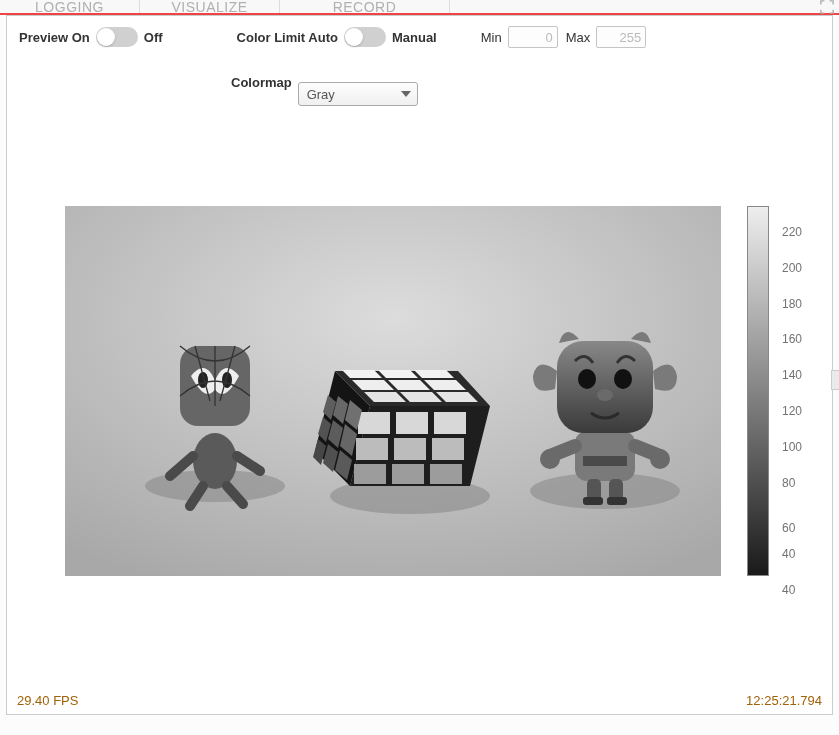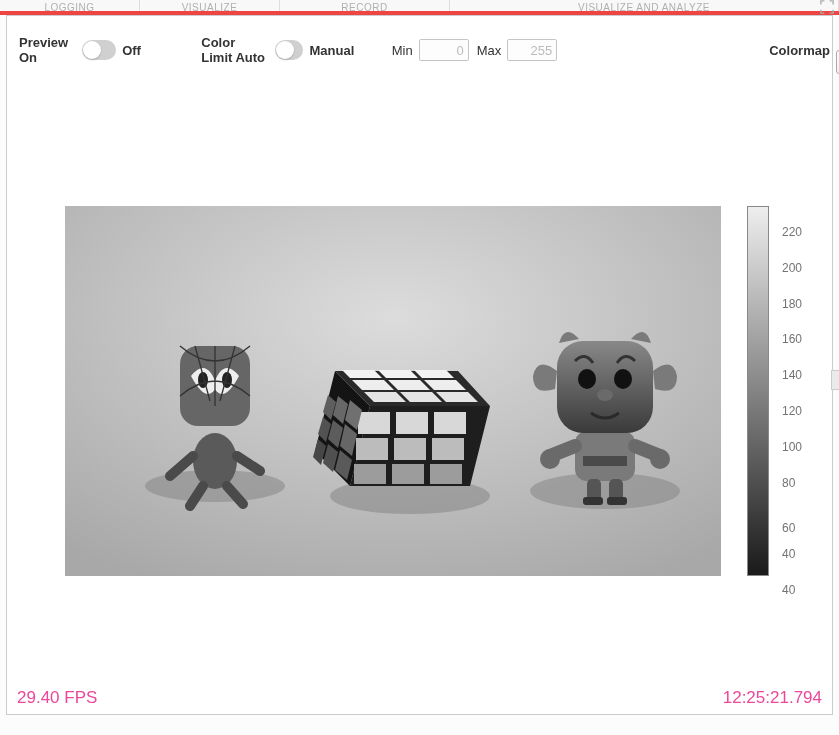--- a/index.html
+++ b/index.html
@@ -14,24 +14,24 @@
   }
   .outer {
     background: #fcfcfc;
     width: 839px;
     height: 735px;
     position: relative;
   }
   .tabbar {
     height: 15px;
     display: flex;
-    font-size: 10px;
+    font-size: 14px;
     color: #b0b0b0;
     letter-spacing: 0.5px;
-    border-bottom: 4px solid #ef4444;
+    border-bottom: 2px solid #ef4444;
     background: #f8f8f8;
   }
   .tabbar .tab {
     padding: 0 6px;
     height: 100%;
     line-height: 15px;
     border-right: 1px solid #ddd;
     overflow: hidden;
     white-space: nowrap;
   }
@@ -53,20 +53,22 @@
     top: 15px;
     left: 6px;
     right: 6px;
     bottom: 20px;
     border: 1px solid #ccc;
     background: #fff;
   }
   .controls {
     padding: 10px 12px 6px 12px;
     display: flex;
+    flex-direction: column;
+    gap: 10px;
   }
   .control-row {
     display: flex;
     align-items: center;
     gap: 8px;
   }
   .group {
     display: flex;
     align-items: center;
     gap: 6px;
@@ -170,22 +172,22 @@
     left: 8px;
     transform: translateY(-50%);
   }
   .status {
     position: absolute;
     bottom: 6px;
     left: 10px;
     right: 10px;
     display: flex;
     justify-content: space-between;
-    font-size: 17px;
-    color: #ec4899;
+    font-size: 13px;
+    color: #a16207;
     margin-top: 8px;
   }
   .right-edge {
     position: absolute;
     right: 0;
     top: 370px;
     width: 8px;
     height: 20px;
     background: #eaeaea;
     border: 1px solid #ccc;
@@ -196,21 +198,20 @@
 </style>
 </head>
 <body>
 
 <div class="outer">
 
   <div class="tabbar">
     <div class="tab">LOGGING</div>
     <div class="tab">VISUALIZE</div>
     <div class="tab">RECORD</div>
-    <div class="tab">VISUALIZE AND ANALYZE</div>
   </div>
 
   <span class="expand-icon">
     <svg viewBox="0 0 16 16" width="16" height="14">
         <g stroke="#aaa" stroke-width="1.5" fill="none">
       <path d="M1 5 L1 1 L5 1"></path>
           <path d="M11 1 L15 1 L15 5"></path>
       <path d="M15 11 L15 15 L11 15"></path>
           <path d="M5 15 L1 15 L1 11"></path>
     </g>

